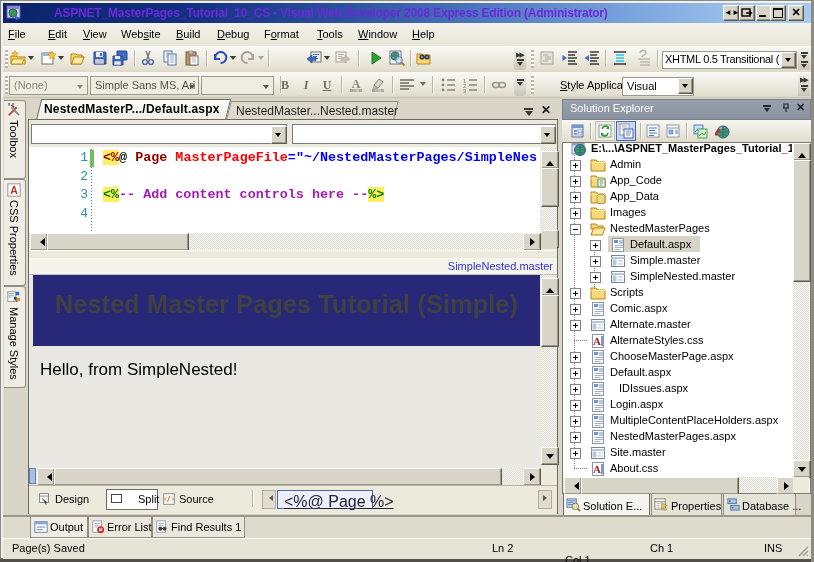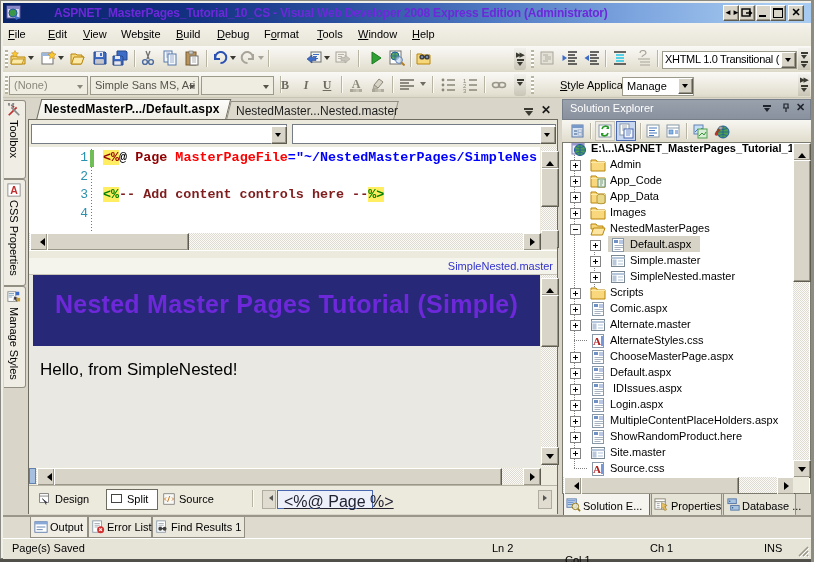--- a/index.html
+++ b/index.html
@@ -201,21 +201,21 @@
       <path d="M2 2 h12 M2 14 h12" stroke="#383838" stroke-width="1.6"></path>
       <path d="M4 5 h8 M4 8 h8 M4 11 h8" stroke="#20C8E8" stroke-width="1.6"></path>
     </svg>
 <svg class="tbico" style="left:636px;top:50px;" viewBox="0 0 16 16">
       <path d="M4 3 a3 2.5 0 1 1 6 0 c0 2 -4 2 -4 4" stroke="#A8A49A" stroke-width="1.2" fill="none"></path>
       <path d="M2 9h12M4 12h10M4 15h10" stroke="#A8A49A" stroke-width="1.2"></path>
     </svg>
 <div class="ab sep1" style="left:657px;top:50px;height:17px;"></div>
 
 <div class="ab" style="left:662px;top:51px;width:133px;height:16px;background:#FFF;border:1px solid #9C9A8B;"></div>
-<div class="ab txt" style="left:665px;top:53px;letter-spacing:-0.3px;">XHTML 1.0 Transitional (</div>
+<div class="ab txt" style="left:665px;top:53px;letter-spacing:-0.3px;">XHTML 0.5 Transitional (</div>
 <div class="ab b3" style="left:781px;top:52px;width:13px;height:14px;">
       <div class="ab" style="left:3px;top:5px;width:0;height:0;border:3.5px solid transparent;border-top:4px solid #000;"></div>
     </div>
 <div class="ab" style="left:798px;top:48px;width:12px;height:22px;background:linear-gradient(#F2F1EC,#C9C5B6);"></div>
 <div class="ab" style="left:801px;top:52px;width:7px;height:2px;background:#3A3A32;"></div>
 <div class="ab" style="left:801px;top:55px;width:0;height:0;border:3.5px solid transparent;border-top:4px solid #3A3A32;"></div>
 <div class="ab" style="left:801px;top:61px;width:7px;height:2px;background:#3A3A32;"></div>
 <div class="ab" style="left:801px;top:64px;width:0;height:0;border:3.5px solid transparent;border-top:4px solid #3A3A32;"></div>
 </div>
 
@@ -277,21 +277,21 @@
       <ellipse cx="11" cy="8" rx="3.5" ry="2.5" fill="none" stroke="#9A978A" stroke-width="1.6"></ellipse>
     </svg>
 <div class="ab" style="left:514px;top:74px;width:12px;height:22px;background:linear-gradient(#F2F1EC,#C9C5B6);border-radius:0 0 3px 3px;"></div>
 <div class="ab" style="left:517px;top:79px;width:7px;height:2px;background:#3A3A32;"></div>
 <div class="ab" style="left:517px;top:82px;width:0;height:0;border:3.5px solid transparent;border-top:4px solid #3A3A32;"></div>
 
 <div class="ab" style="left:528px;top:72px;width:283px;height:26px;background:linear-gradient(#FAF9F6,#E3DFD0 90%,#DCD8C8);border-radius:3px 0 0 3px;border-bottom:1px solid #C9C5B4;box-sizing:border-box;"></div>
 <div class="ab" style="left:531px;top:76px;width:3px;height:18px;background-image:repeating-linear-gradient(to bottom,#B8B4A2 0 2px,#FFF 2px 4px);"></div>
 <div class="ab txt" style="left:560px;top:79px;"><u>S</u>tyle Application:</div>
 <div class="ab" style="left:622px;top:77px;width:70px;height:17px;background:#FFF;border:1px solid #9C9A8B;"></div>
-<div class="ab txt" style="left:627px;top:80px;">Manage</div>
+<div class="ab txt" style="left:627px;top:80px;">Visual</div>
 <div class="ab b3" style="left:678px;top:78px;width:13px;height:14px;">
       <div class="ab" style="left:3px;top:5px;width:0;height:0;border:3.5px solid transparent;border-top:4px solid #000;"></div>
     </div>
 <div class="ab" style="left:798px;top:74px;width:12px;height:22px;background:linear-gradient(#F2F1EC,#C9C5B6);"></div>
 <div class="ab" style="left:800px;top:76px;font-size:7px;color:#3A3A32;letter-spacing:-2px;">▶▶</div>
 <div class="ab" style="left:801px;top:85px;width:7px;height:2px;background:#3A3A32;"></div>
 <div class="ab" style="left:801px;top:88px;width:0;height:0;border:3.5px solid transparent;border-top:4px solid #3A3A32;"></div>
 </div>
 
 <div class="ab" style="left:3px;top:98px;width:808px;height:440px;background:#D9D5C9;"></div>
@@ -347,21 +347,21 @@
 <div class="ab b3" style="left:540px;top:126px;width:14px;height:16px;">
       <div class="ab" style="left:3px;top:6px;width:0;height:0;border:3.5px solid transparent;border-top:4px solid #000;"></div>
     </div>
 
 <div class="ab" style="left:29px;top:147px;width:511px;height:86px;background:#FFF;"></div>
 <div class="ab" style="left:91px;top:149px;width:1px;height:82px;background-image:repeating-linear-gradient(to bottom,#2B91AF 0 1px,transparent 1px 3px);"></div>
 <div class="ab" style="left:90px;top:150px;width:4px;height:17px;background:#6FBE57;"></div>
 <div class="ab" style="left:58px;top:149px;width:30px;text-align:right;font-family:'Liberation Mono',monospace;font-size:13px;line-height:18.5px;color:#2B91AF;">1<br>2<br>3<br>4</div>
 <div class="ab" style="left:103px;top:149px;font-family:'Liberation Mono',monospace;font-size:13.4px;line-height:18.5px;white-space:pre;font-weight:bold;"><span style="background:#FFEE62;color:#900000">&lt;%</span><span style="color:#000">@</span><span style="color:#900000"> Page </span><span style="color:#FF0000">MasterPageFile</span><span style="color:#0000FF">="~/NestedMasterPages/SimpleNes</span>
 <span> </span>
-<span style="background:#FFEE62;color:#008000">&lt;%</span><span style="color:#7f1d1d">-- Add content controls here --</span><span style="background:#FFEE62;color:#008000">%&gt;</span>
+<span style="background:#FFEE62;color:#008000">&lt;%</span><span style="color:#a21caf">-- Add content controls here --</span><span style="background:#FFEE62;color:#008000">%&gt;</span>
 </div>
 
 <div class="ab sbtrack" style="left:541px;top:147px;width:16px;height:100px;"></div>
 <div class="ab b3" style="left:541px;top:151px;width:16px;height:16px;">
       <div class="ab" style="left:4px;top:5px;width:0;height:0;border:4px solid transparent;border-bottom:5px solid #000;"></div>
     </div>
 <div class="ab b3" style="left:541px;top:168px;width:16px;height:37px;"></div>
 <div class="ab b3" style="left:541px;top:230px;width:16px;height:16px;">
       <div class="ab" style="left:4px;top:6px;width:0;height:0;border:4px solid transparent;border-top:5px solid #000;"></div>
     </div>
@@ -376,21 +376,21 @@
       <div class="ab" style="left:6px;top:4px;width:0;height:0;border:4px solid transparent;border-left:5px solid #000;"></div>
     </div>
 
 <div class="ab" style="left:29px;top:250px;width:528px;height:8px;background:#ECE9DD;border-top:1px solid #FFF;"></div>
 
 <div class="ab" style="left:29px;top:258px;width:528px;height:16px;background:#F4F3EC;border-bottom:1px solid #C8C5B8;"></div>
 <div class="ab" style="left:0;top:260px;width:553px;text-align:right;font-size:11px;color:#3333CC;">SimpleNested.master</div>
 
 <div class="ab" style="left:29px;top:275px;width:511px;height:192px;background:#E9E8E3;"></div>
 <div class="ab" style="left:33px;top:275px;width:507px;height:71px;background:#282878;"></div>
-<div class="ab" style="left:55px;top:290px;font-size:25px;font-weight:bold;color:#6d28d9;white-space:nowrap;letter-spacing:0.25px;">Nested Master Pages Tutorial (Simple)</div>
+<div class="ab" style="left:55px;top:290px;font-size:25px;font-weight:bold;color:#404040;white-space:nowrap;letter-spacing:0.25px;">Nested Master Pages Tutorial (Simple)</div>
 <div class="ab" style="left:40px;top:360px;font-size:17px;color:#000;white-space:nowrap;">Hello, from SimpleNested!</div>
 
 <div class="ab sbtrack" style="left:541px;top:275px;width:16px;height:192px;"></div>
 <div class="ab b3" style="left:541px;top:278px;width:16px;height:16px;">
       <div class="ab" style="left:4px;top:5px;width:0;height:0;border:4px solid transparent;border-bottom:5px solid #000;"></div>
     </div>
 <div class="ab b3" style="left:541px;top:295px;width:16px;height:50px;"></div>
 <div class="ab b3" style="left:541px;top:447px;width:16px;height:16px;">
       <div class="ab" style="left:4px;top:6px;width:0;height:0;border:4px solid transparent;border-top:5px solid #000;"></div>
     </div>
@@ -408,21 +408,21 @@
 <div class="ab" style="left:29px;top:485px;width:528px;height:28px;background:#ECE9DD;border-top:1px solid #B8B5A6;"></div>
 <svg class="ab" style="left:38px;top:492px;width:13px;height:13px;" viewBox="0 0 16 16">
       <rect x="2" y="2" width="11" height="11" fill="#FFF" stroke="#707070"></rect>
       <path d="M2 5 h11" stroke="#707070"></path>
       <path d="M5 8 l6 5 -2 .5 1 2" stroke="#334" fill="none"></path>
       <path d="M5 8 l6 5 -2 .5 Z" fill="#334"></path>
     </svg>
 <div class="ab txt" style="left:55px;top:493px;">Design</div>
 <div class="ab" style="left:106px;top:489px;width:50px;height:19px;background:#FFF;border:1px solid #6E6B60;"></div>
 <div class="ab" style="left:111px;top:494px;width:9px;height:7px;border:1px solid #444;"></div>
-<div class="ab txt" style="left:127px;top:493px;">Split</div>
+<div class="ab txt" style="left:138px;top:493px;">Split</div>
 <svg class="ab" style="left:163px;top:493px;width:12px;height:12px;" viewBox="0 0 16 16">
       <rect x="1" y="1" width="14" height="14" fill="#F8F8F4" stroke="#707070"></rect>
       <path d="M4 6 l-2 2 2 2 M12 6 l2 2 -2 2 M9 4 l-3 8" stroke="#C87820" stroke-width="1.3" fill="none"></path>
     </svg>
 <div class="ab txt" style="left:179px;top:493px;">Source</div>
 <div class="ab sep1" style="left:252px;top:490px;height:17px;"></div>
 <div class="ab" style="left:262px;top:490px;width:12px;height:17px;background:#E0DDD0;border:1px solid #B0AD9E;"></div>
 <div class="ab" style="left:266px;top:495px;width:0;height:0;border:3.5px solid transparent;border-right:4px solid #555;"></div>
 <div class="ab" style="left:277px;top:490px;width:94px;height:17px;background:#EDF0F8;border:1px solid #4A68B0;"></div>
 <div class="ab" style="left:284px;top:493px;font-size:16px;color:#223;white-space:nowrap;text-decoration:underline;">&lt;%@ Page %&gt;</div>
@@ -624,51 +624,51 @@
 <div class="treerow" style="left:0;top:221px;">
         <svg class="ab" style="left:27px;top:1px;width:16px;height:16px;">
           <use href="#aspx"></use>
         </svg>
         <span style="position:absolute;left:47px;">Default.aspx</span>
       </div>
 <div class="treerow" style="left:0;top:237px;">
         <svg class="ab" style="left:27px;top:1px;width:16px;height:16px;">
           <use href="#aspx"></use>
         </svg>
-        <span style="position:absolute;left:50px;">IDIssues.aspx</span>
+        <span style="position:absolute;left:56px;">IDIssues.aspx</span>
       </div>
 <div class="treerow" style="left:0;top:253px;">
         <svg class="ab" style="left:27px;top:1px;width:16px;height:16px;">
           <use href="#aspx"></use>
         </svg>
         <span style="position:absolute;left:47px;">Login.aspx</span>
       </div>
 <div class="treerow" style="left:0;top:269px;">
         <svg class="ab" style="left:27px;top:1px;width:16px;height:16px;">
           <use href="#aspx"></use>
         </svg>
         <span style="position:absolute;left:47px;">MultipleContentPlaceHolders.aspx</span>
       </div>
 <div class="treerow" style="left:0;top:285px;">
         <svg class="ab" style="left:27px;top:1px;width:16px;height:16px;">
           <use href="#aspx"></use>
         </svg>
-        <span style="position:absolute;left:47px;">ShowRandomProduct.here</span>
+        <span style="position:absolute;left:47px;">NestedMasterPages.aspx</span>
       </div>
 <div class="treerow" style="left:0;top:301px;">
         <svg class="ab" style="left:27px;top:1px;width:16px;height:16px;">
           <use href="#master"></use>
         </svg>
         <span style="position:absolute;left:67px;margin-left:-20px;">Site.master</span>
       </div>
 <div class="treerow" style="left:0;top:317px;">
         <svg class="ab" style="left:27px;top:1px;width:16px;height:16px;">
           <use href="#cssA"></use>
         </svg>
-        <span style="position:absolute;left:47px;">Source.css</span>
+        <span style="position:absolute;left:47px;">About.css</span>
       </div>
 <div class="pm plus" style="left:7px;top:17px;">
         <i></i>
         <b></b>
       </div>
 <div class="pm plus" style="left:7px;top:33px;">
         <i></i>
         <b></b>
       </div>
 <div class="pm plus" style="left:7px;top:49px;">

